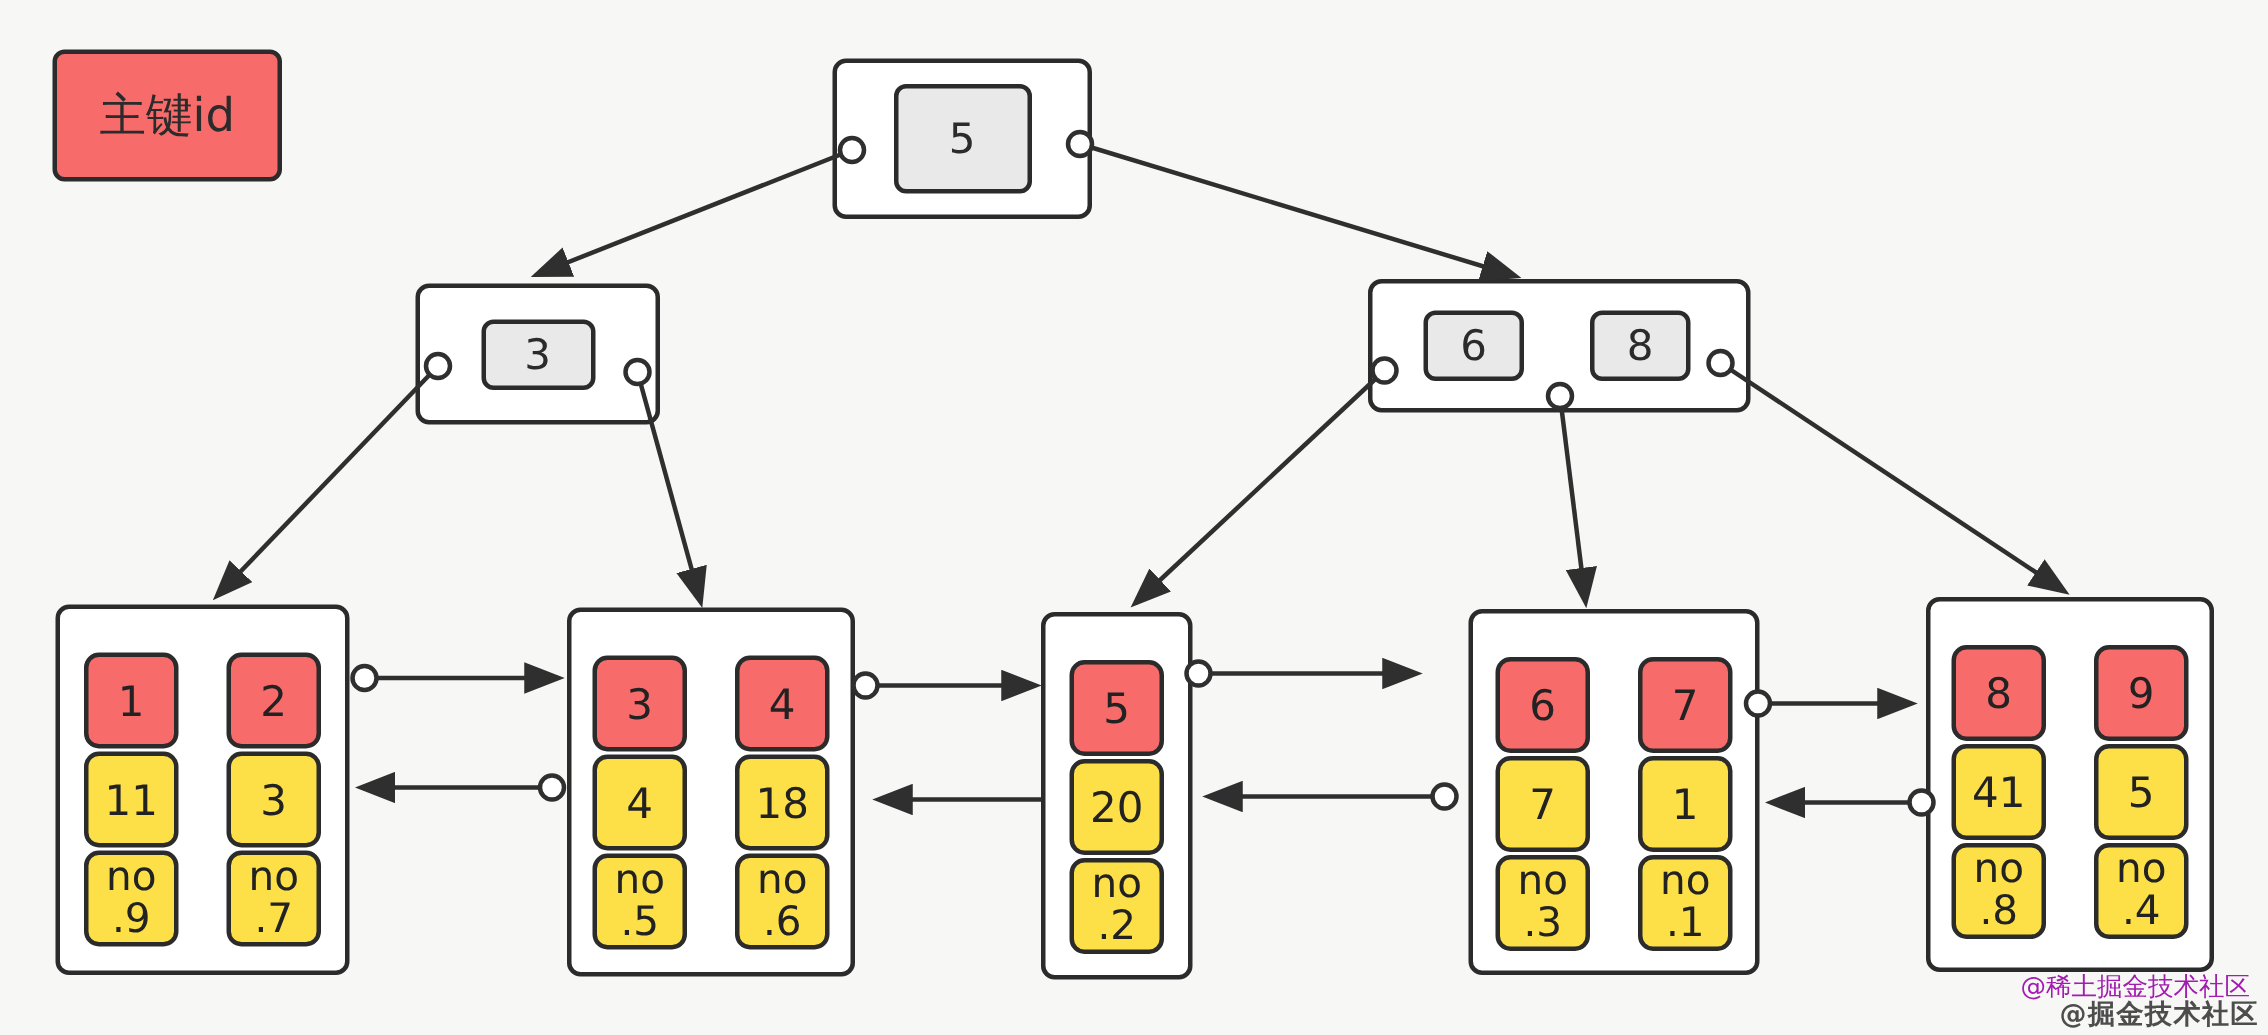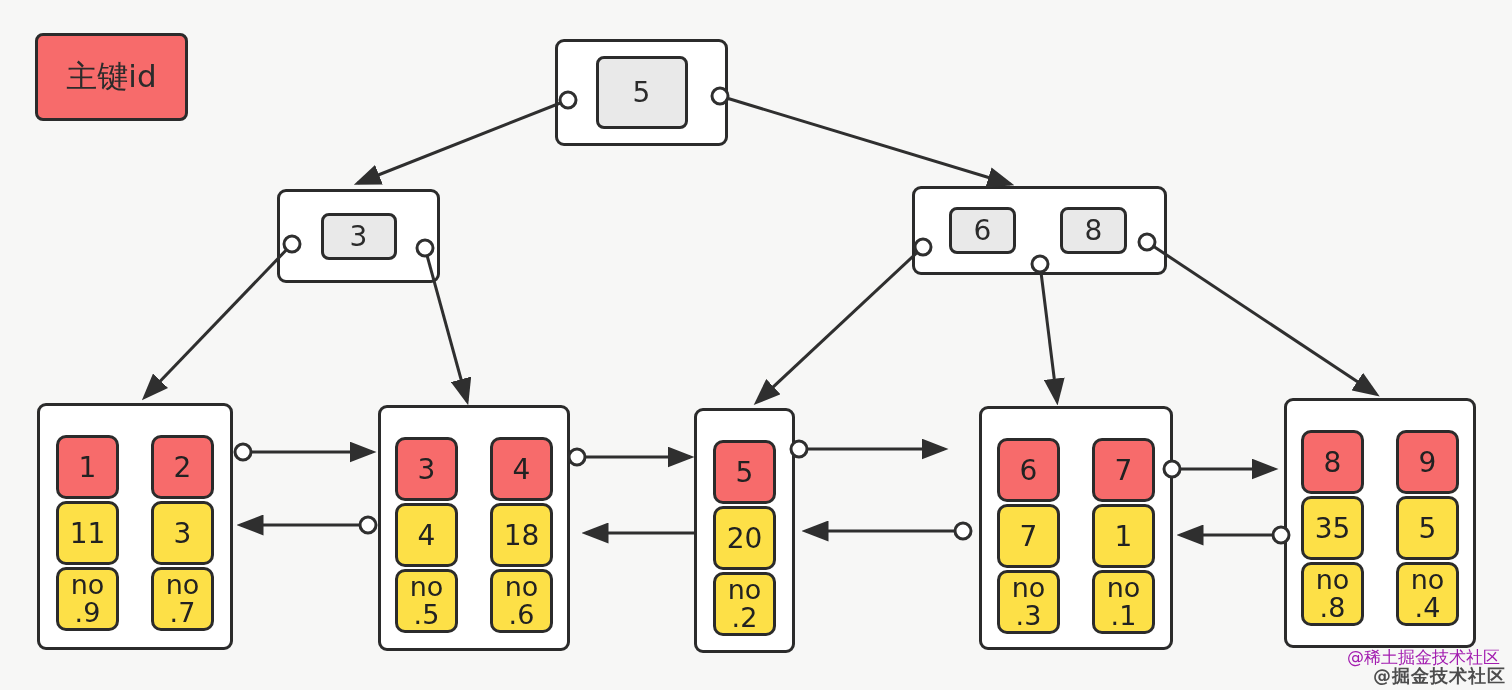--- a/index.html
+++ b/index.html
@@ -184,21 +184,21 @@
     <div class="cell blue record">
       <span>no</span>
       <span>.1</span>
     </div>
   </div>
 </div>
 
 <div id="leaf-5" class="node leaf">
   <div class="col">
     <div class="cell red">8</div>
-    <div class="cell blue">35</div>
+    <div class="cell blue">41</div>
     <div class="cell blue record">
       <span>no</span>
       <span>.8</span>
     </div>
   </div>
   <div class="col">
     <div class="cell red">9</div>
     <div class="cell blue">5</div>
     <div class="cell blue record">
       <span>no</span>

